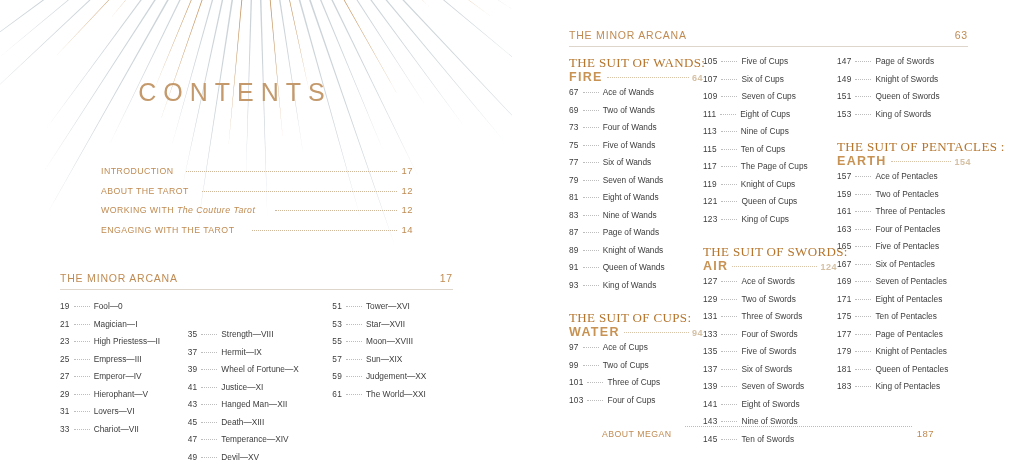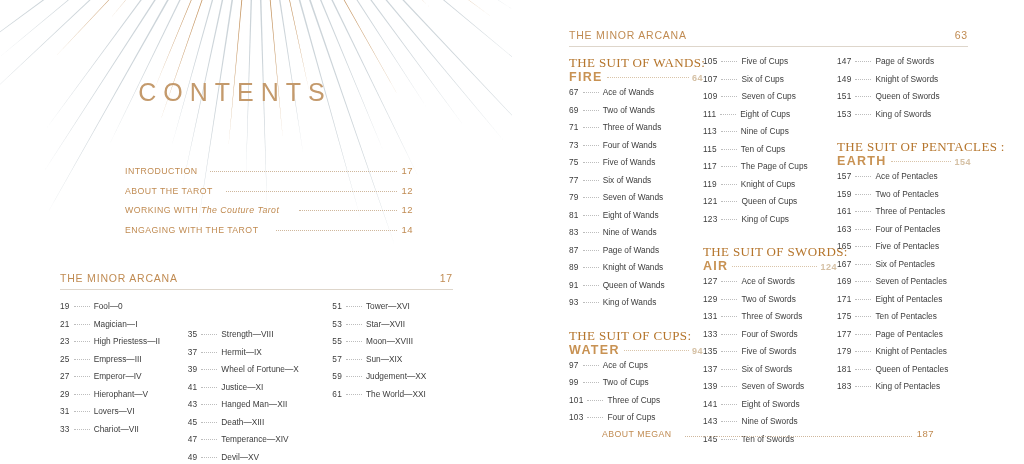--- a/index.html
+++ b/index.html
@@ -51,21 +51,20 @@
     width: 312px;
   }
   .fm-row {
     display: flex;
     align-items: baseline;
     font-size: 9.5px;
     letter-spacing: 0.5px;
     color: #c08b52;
     height: 19.5px;
     white-space: nowrap;
-    margin-left: 24px;
   }
   .fm-label {
     font-stretch: condensed;
     transform: scaleX(0.92);
     transform-origin: left center;
   }
   .fm-label i { font-style: italic; }
   .leader {
     flex: 1 1 auto;
     margin: 0 4px 0 6px;
@@ -183,21 +182,21 @@
     color: #d5c0a4;
     letter-spacing: 0.5px;
   }
   .suit-gap { height: 12px; }
 
   .about-row {
     position: absolute;
     left: 90px; top: 428px;
     width: 332px;
     display: flex;
-    align-items: flex-end;
+    align-items: flex-start;
     font-size: 9.5px;
     letter-spacing: 0.5px;
     color: #c08b52;
     white-space: nowrap;
   }
   .about-row .am-label {
     transform: scaleX(0.92);
     transform-origin: left center;
   }
   .about-row .am-dots {
@@ -443,25 +442,20 @@
               <span class="num">67</span>
               <span class="dots"></span>
               <span class="txt">Ace of Wands</span>
             </div>
             <div class="entry">
               <span class="num">69</span>
               <span class="dots"></span>
               <span class="txt">Two of Wands</span>
             </div>
             <div class="entry">
-              <span class="num">71</span>
-              <span class="dots"></span>
-              <span class="txt">Three of Wands</span>
-            </div>
-            <div class="entry">
               <span class="num">73</span>
               <span class="dots"></span>
               <span class="txt">Four of Wands</span>
             </div>
             <div class="entry">
               <span class="num">75</span>
               <span class="dots"></span>
               <span class="txt">Five of Wands</span>
             </div>
             <div class="entry">

